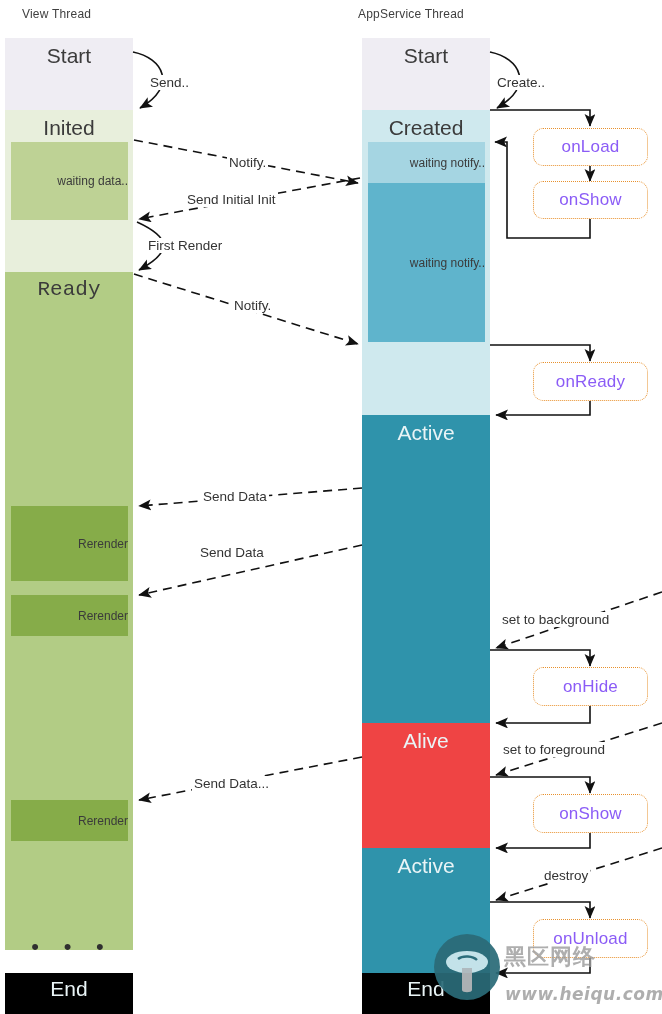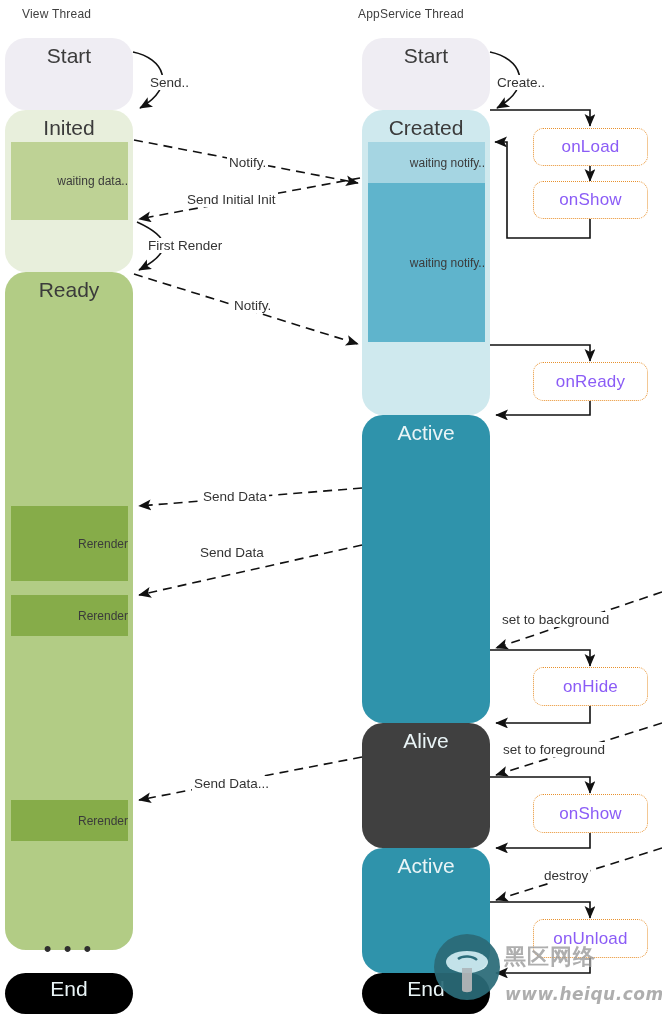--- a/index.html
+++ b/index.html
@@ -18,21 +18,20 @@
   .hdr{
     position:absolute;
     font-size:12px;
     color:#3f3f3f;
     letter-spacing:.2px;
     white-space:nowrap;
   }
   .lane{
     position:absolute;
     box-sizing:border-box;
-    border-radius:21px;
   }
   .lane-label{
     position:absolute;
     left:0;right:0;
     text-align:center;
     white-space:nowrap;
   }
   .state-big{
     font-size:21px;
     top:6px;
@@ -127,21 +126,21 @@
   </div>
 
   <div class="lane" style="left:5px;top:110px;width:128px;height:162px;background:#e8efdc;">
     <div class="lane-label state-big dark-text">Inited</div>
   </div>
 
   <div class="sub-block" style="left:11px;top:142px;width:117px;height:78px;background:#bed295;">
     <span>waiting data..</span>
   </div>
 
-  <div class="lane" style="left:5px;top:272px;width:128px;height:678px;background:#b2cc85;">
+  <div class="lane" style="left:5px;top:272px;width:128px;height:678px;background:#b2cc85;font-family:Liberation Mono, monospace;">
     <div class="lane-label state-big dark-text">Ready</div>
     <div class="dots" style="top:666px;">• • •</div>
   </div>
 
   <div class="sub-block" style="left:11px;top:506px;width:117px;height:75px;background:#86ac49;">
     <span>Rerender</span>
   </div>
 
   <div class="sub-block" style="left:11px;top:595px;width:117px;height:41px;background:#86ac49;">
     <span>Rerender</span>
@@ -168,21 +167,21 @@
   </div>
 
   <div class="sub-block" style="left:368px;top:183px;width:117px;height:159px;background:#5fb4cc;">
     <span>waiting notify..</span>
   </div>
 
   <div class="lane" style="left:362px;top:415px;width:128px;height:308px;background:#2f93ab;">
     <div class="lane-label state-big light-text">Active</div>
   </div>
 
-  <div class="lane" style="left:362px;top:723px;width:128px;height:125px;background:#404040;text-decoration:underline;">
+  <div class="lane" style="left:362px;top:723px;width:128px;height:125px;background:#ef4444;text-decoration:underline;">
     <div class="lane-label state-big light-text">Alive</div>
   </div>
 
   <div class="lane" style="left:362px;top:848px;width:128px;height:125px;background:#2f93ab;">
     <div class="lane-label state-big light-text">Active</div>
   </div>
 
   <div class="lane" style="left:362px;top:973px;width:128px;height:41px;background:#000000;">
     <div class="lane-label state-big light-text" style="top:4px;">End</div>
   </div>

